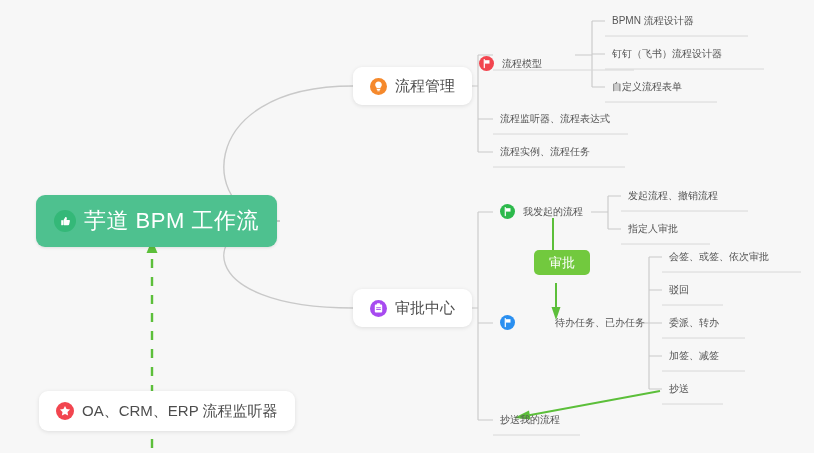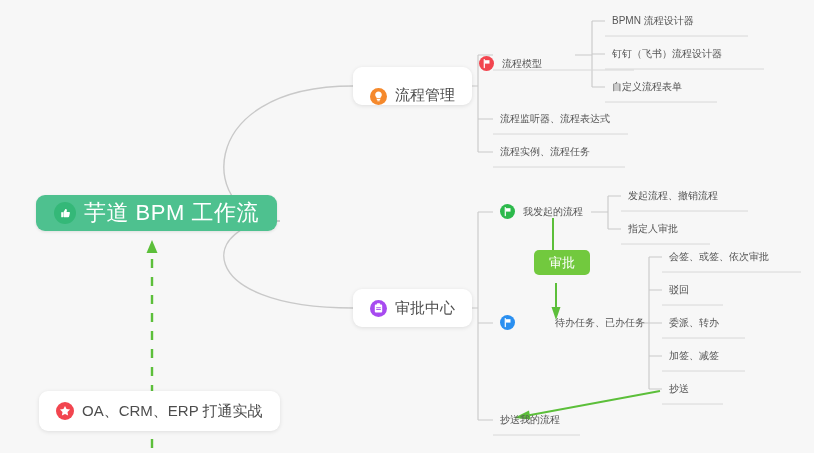--- a/index.html
+++ b/index.html
@@ -32,21 +32,21 @@
     box-sizing: border-box;
     display: flex;
     align-items: center;
     white-space: nowrap;
   }
   
   .node-root {
     background: #4ec18f;
     border-radius: 9px;
     padding: 0 18px;
-    height: 36px;
+    height: 52px;
     box-shadow: 0 1px 3px rgba(0,0,0,0.10);
   }
   .node-root .label {
     color: #ffffff;
     font-size: 22px;
     letter-spacing: 0.5px;
   }
   
   .node-card {
     background: #ffffff;
@@ -149,21 +149,21 @@
     <span class="icon">
       <svg width="22" height="22" viewBox="0 0 22 22">
         <circle cx="11" cy="11" r="11" fill="#34b878"></circle>
         <path d="M7.2 10.2 h1.9 v5.0 H7.2 z" fill="#ffffff"></path>
         <path d="M10.1 15.2 h4.0 c0.6 0 1.0-0.4 1.1-0.9 l0.7-3.2 c0.1-0.6-0.3-1.1-0.9-1.1 h-2.4 l0.3-1.7 c0.1-0.7-0.3-1.3-1.0-1.4 -0.3 0-0.5 0.1-0.7 0.4 l-1.6 2.7 c-0.1 0.2-0.2 0.4-0.2 0.6 v4.0 c0 0.3 0.3 0.6 0.7 0.6 z" fill="#ffffff"></path>
       </svg>
     </span>
     <span class="label">芋道 BPM 工作流</span>
   </div>
 
-  <div class="node node-card" style="left:353px; top:67px;align-items:flex-end;">
+  <div class="node node-card" style="left:353px; top:67px;">
     <span class="icon">
       <svg width="17" height="17" viewBox="0 0 17 17">
         <circle cx="8.5" cy="8.5" r="8.5" fill="#f5892c"></circle>
         <path d="M8.5 3.6 c-1.9 0-3.3 1.4-3.3 3.1 0 1.1 0.6 1.9 1.2 2.5 v1.0 h4.2 v-1.0 c0.6-0.6 1.2-1.4 1.2-2.5 0-1.7-1.4-3.1-3.3-3.1 z" fill="#ffffff"></path>
         <rect x="6.7" y="10.9" width="3.6" height="1.0" rx="0.5" fill="#ffffff"></rect>
         <rect x="7.2" y="12.3" width="2.6" height="1.0" rx="0.5" fill="#ffffff"></rect>
       </svg>
     </span>
     <span class="label">流程管理</span>
   </div>
@@ -262,16 +262,16 @@
     <span class="label">抄送我的流程</span>
   </div>
 
   <div class="node node-card" style="left:39px; top:391px; height:40px;">
     <span class="icon">
       <svg width="18" height="18" viewBox="0 0 18 18">
         <circle cx="9" cy="9" r="9" fill="#f2454f"></circle>
         <path d="M9 3.9 l1.55 3.2 3.5 0.5 -2.55 2.5 0.6 3.5 -3.1-1.65 -3.1 1.65 0.6-3.5 -2.55-2.5 3.5-0.5 z" fill="#ffffff"></path>
       </svg>
     </span>
-    <span class="label" style="font-size:15px;">OA、CRM、ERP 打通实战</span>
+    <span class="label" style="font-size:15px;">OA、CRM、ERP 流程监听器</span>
   </div>
 
 </div>
 
 </body></html>

